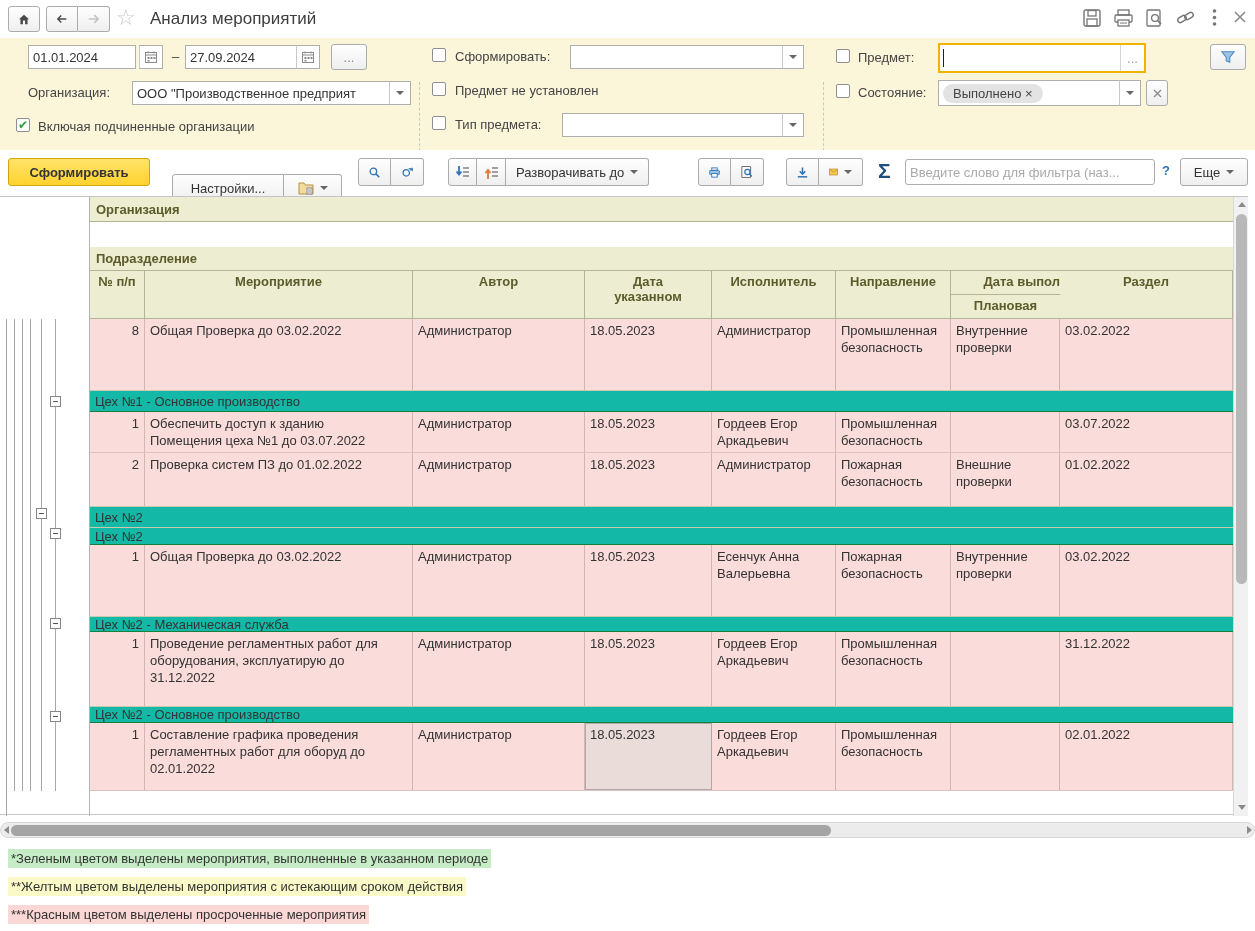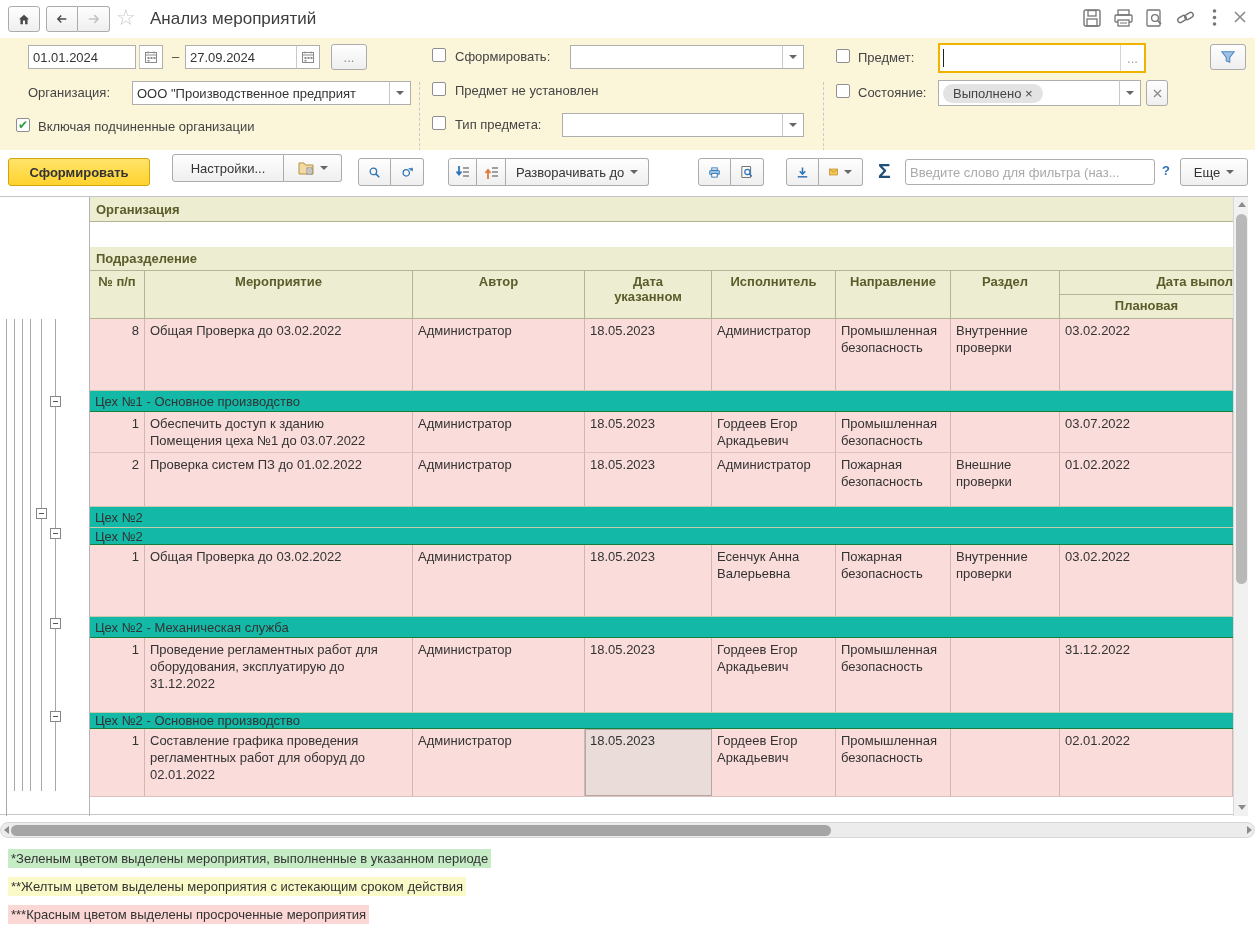--- a/index.html
+++ b/index.html
@@ -229,21 +229,21 @@
     <div class="abs btn sm" style="left:1146px;top:42px;width:22px;height:26px;padding:0;color:#8a8a8a;">
       <svg width="9" height="9" viewBox="0 0 9 9">
           <path d="M1 1 L8 8 M8 1 L1 8" stroke="#8a8a8a" stroke-width="1.4"></path>
         </svg>
     </div>
   </div>
 
   <div class="abs" style="left:0;top:150px;width:1255px;height:46px;background:#fff;">
     <div class="abs btn yellowbtn" style="left:8px;top:8px;width:142px;">Сформировать</div>
 
-    <div class="abs grp" style="left:172px;top:4px;">
+    <div class="abs grp" style="left:172px;top:24px;">
       <div class="btn" style="width:112px;">Настройки...</div>
       <div class="btn" style="width:58px;">
         <svg width="16" height="15" viewBox="0 0 16 15">
             <path d="M1 2 h5 l1.5 2 H15 v9 H1 Z" fill="#f3d9a4" stroke="#b5913f"></path>
             <rect x="9" y="7" width="5" height="6" fill="#fff" stroke="#8a8a8a"></rect>
             <line x1="10" y1="9" x2="13" y2="9" stroke="#8a8a8a"></line>
             <line x1="10" y1="11" x2="13" y2="11" stroke="#8a8a8a"></line>
           </svg>
         <span class="caret"></span>
       </div>
@@ -365,26 +365,26 @@
           </div>
           <div class="hc">
             <span style="width: 72px; text-align: center;">Дата указанном</span>
           </div>
           <div class="hc">
             <span>Исполнитель</span>
           </div>
           <div class="hc">
             <span style="width: 92px; word-break: break-all; text-align: center;">Направление</span>
           </div>
-          <div class="hc">
-            <span>Раздел</span>
-          </div>
           <div class="hc" style="flex-direction: column; padding: 0px; border-right: none;">
             <div style="height:24px;width:100%;text-align:right;padding:3px 0 0 2px;white-space:nowrap;overflow:hidden;border-bottom:1px solid #b4b495;">Дата выпол</div>
             <div style="height:24px;width:100%;text-align:center;padding-top:3px;">Плановая</div>
+          </div>
+          <div class="hc">
+            <span>Раздел</span>
           </div>
         </div>
       </div>
 
     <div class="body-rows" id="rpt-body">
         <div class="drow" style="grid-template-columns: 55px 268px 172px 127px 124px 115px 109px 173px; min-height: 72px;">
           <div class="dc num">8</div>
           <div class="dc">Общая Проверка до 03.02.2022</div>
           <div class="dc">Администратор</div>
           <div class="dc">18.05.2023</div>
@@ -420,21 +420,21 @@
         <div class="drow" style="grid-template-columns: 55px 268px 172px 127px 124px 115px 109px 173px; min-height: 72px;">
           <div class="dc num">1</div>
           <div class="dc">Общая Проверка до 03.02.2022</div>
           <div class="dc">Администратор</div>
           <div class="dc">18.05.2023</div>
           <div class="dc">Есенчук Анна Валерьевна</div>
           <div class="dc">Пожарная безопасность</div>
           <div class="dc">Внутренние проверки</div>
           <div class="dc">03.02.2022</div>
         </div>
-        <div class="grow" style="height: 22px;">Цех №2 - Механическая служба</div>
+        <div class="grow" style="height: 16px;">Цех №2 - Механическая служба</div>
         <div class="drow" style="grid-template-columns: 55px 268px 172px 127px 124px 115px 109px 173px; min-height: 75px;">
           <div class="dc num">1</div>
           <div class="dc">Проведение регламентных работ для оборудования, эксплуатирую до 31.12.2022</div>
           <div class="dc">Администратор</div>
           <div class="dc">18.05.2023</div>
           <div class="dc">Гордеев Егор Аркадьевич</div>
           <div class="dc">Промышленная безопасность</div>
           <div class="dc"></div>
           <div class="dc">31.12.2022</div>
         </div>

